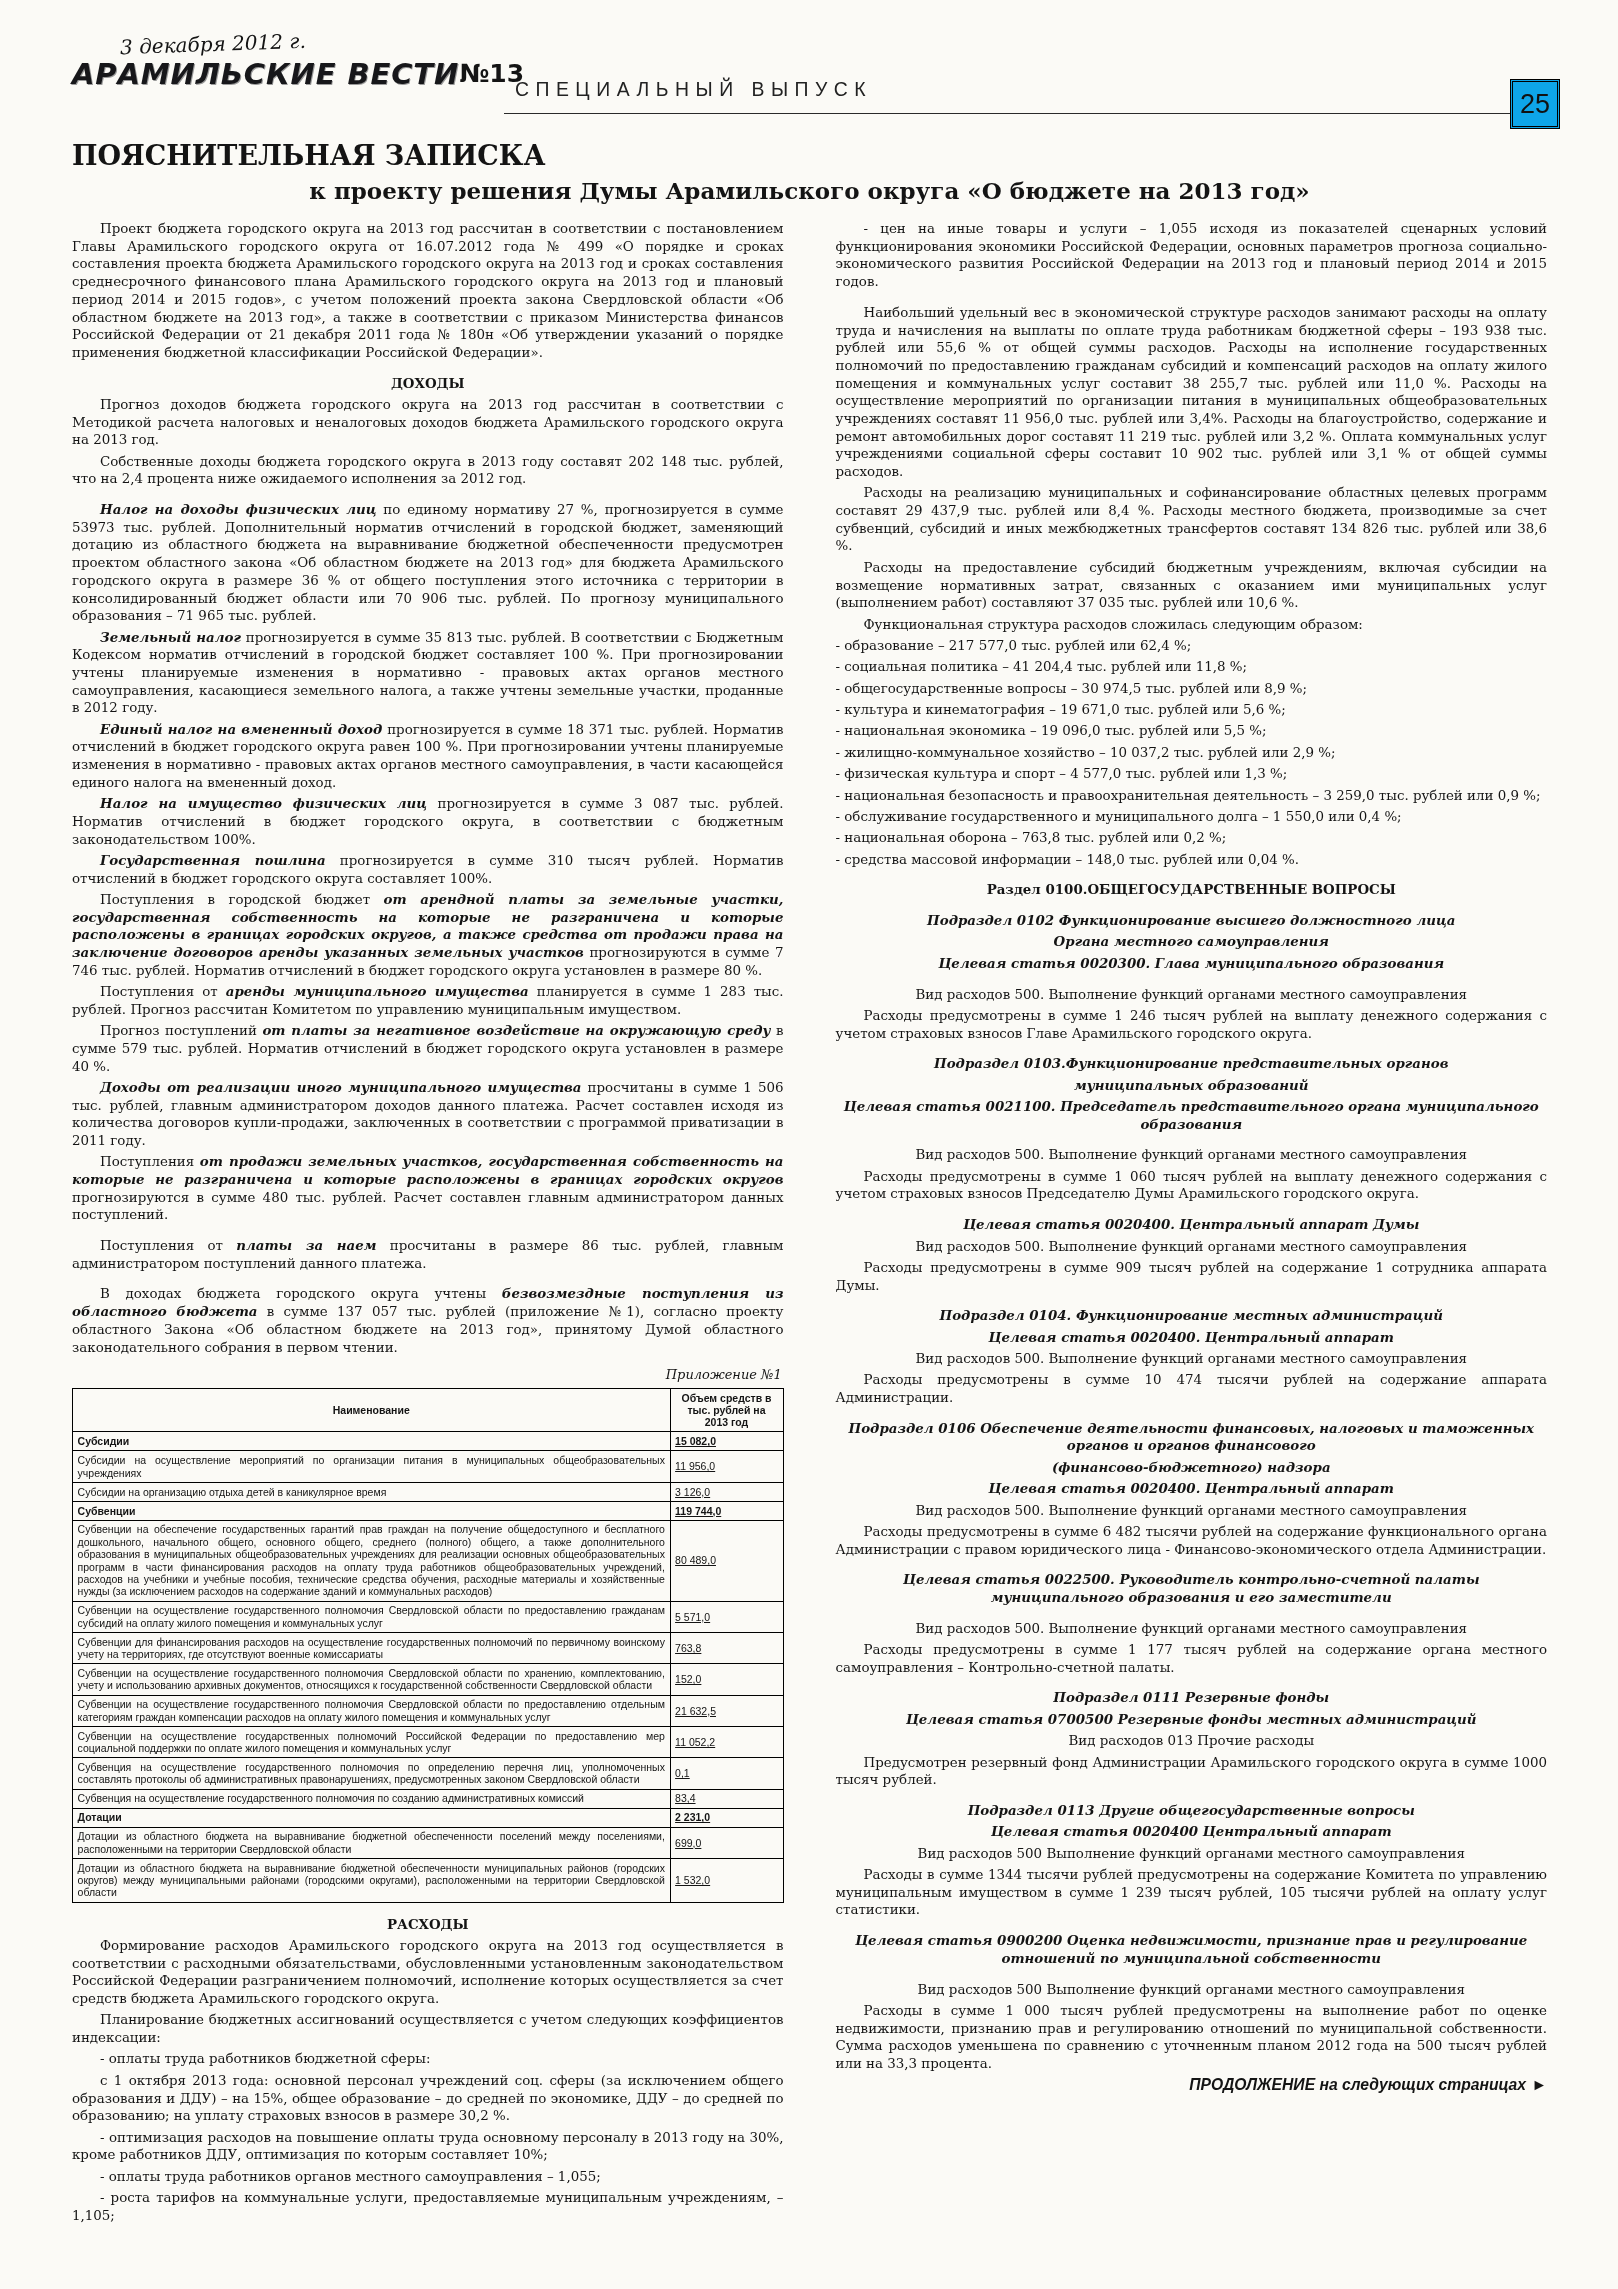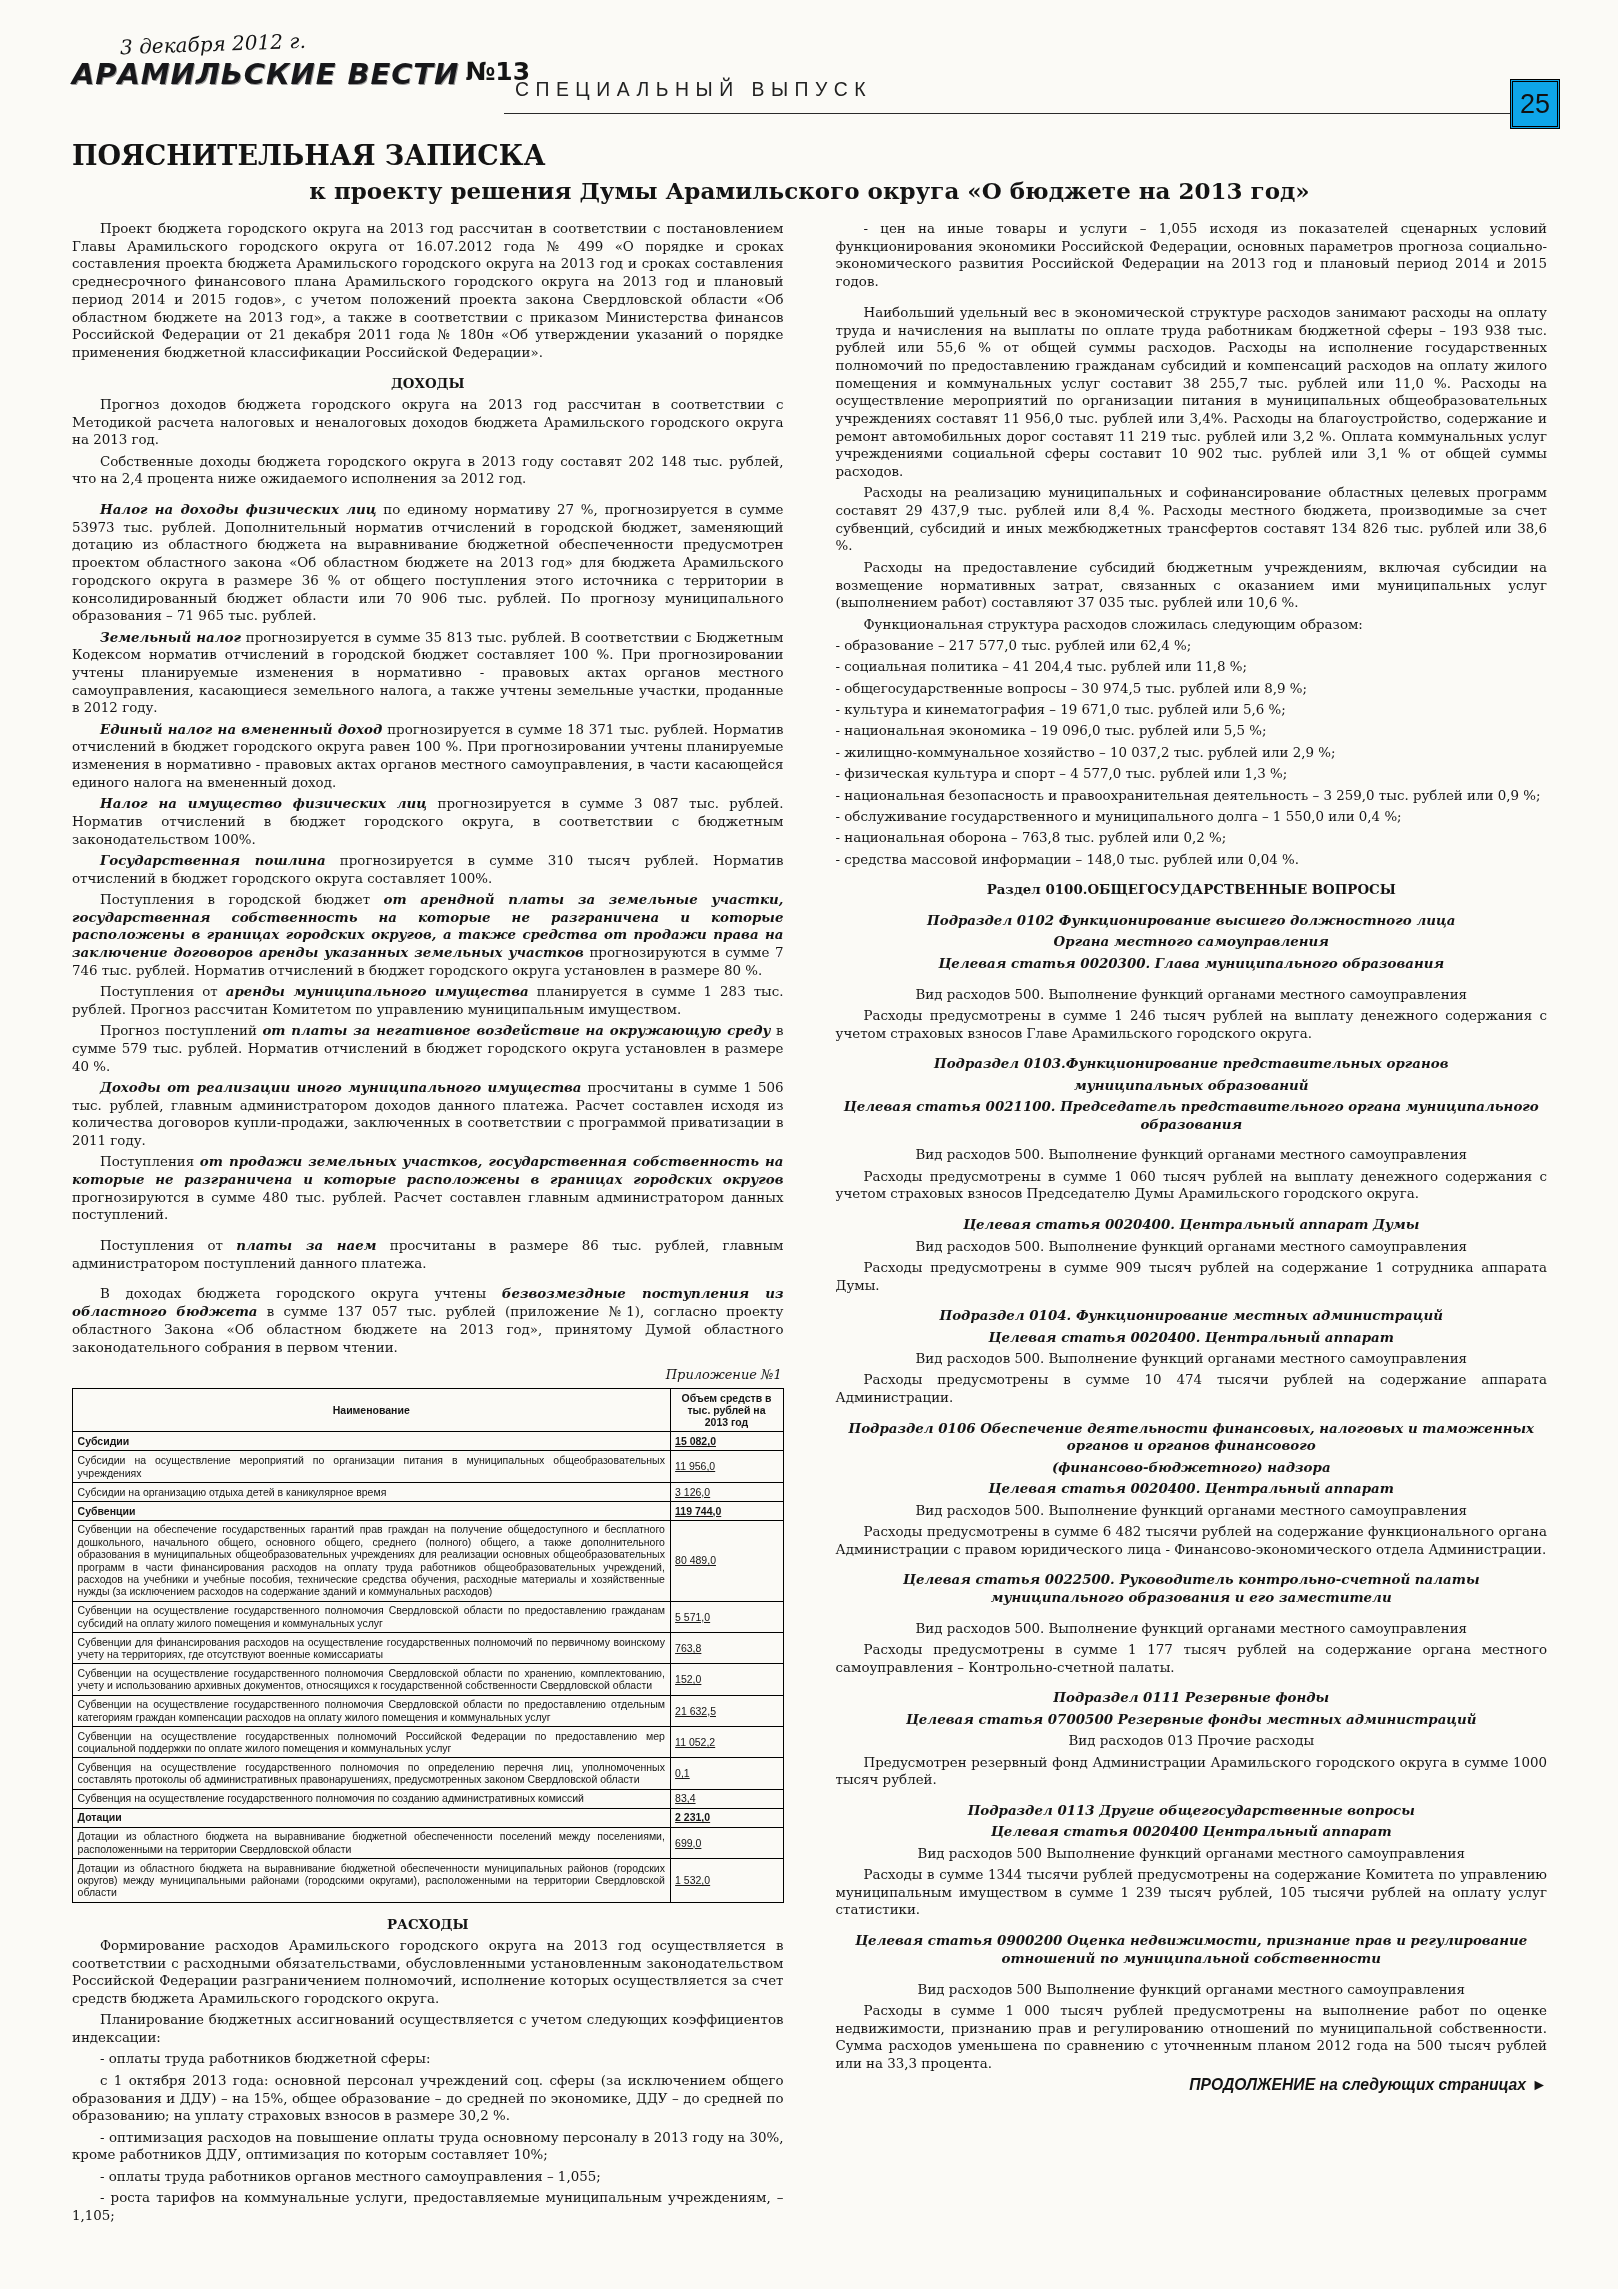--- a/index.html
+++ b/index.html
@@ -8,21 +8,21 @@
     background:#fbfaf6; color:#141414; box-sizing:border-box;
     padding:31px 72px 37px 72px; overflow:hidden;
     font-family:"DejaVu Serif", serif;
   }
   
   .hdr { position:relative; height:85px; }
   .hdr-date {
     font-family:"DejaVu Serif", serif; font-style:italic; font-size:20px;
     margin-left:48px; transform:rotate(-2deg); width:240px;
   }
-  .hdr-logo-row { display:flex; align-items:flex-start; gap:6px; margin-top:1.8px; }
+  .hdr-logo-row { display:flex; align-items:center; gap:0; margin-top:1.8px; }
   .hdr-logo {
     font-family:"DejaVu Sans", sans-serif; font-weight:bold; font-style:italic;
     font-size:29px; letter-spacing:0.9px; color:#17171a;
     text-shadow:0.9px 0.9px 0 #9a9a9a;
   }
   .hdr-issue { font-family:"DejaVu Sans", sans-serif; font-weight:bold; font-size:25px; }
   .hdr-rule { position:absolute; left:432px; right:0; bottom:1.8px; border-bottom:1.8px solid #2a2a2a; }
   .hdr-special {
     position:absolute; left:443px; bottom:15px;
     font-family:"Liberation Sans", sans-serif; font-size:19.4px; letter-spacing:6.5px; color:#222;

